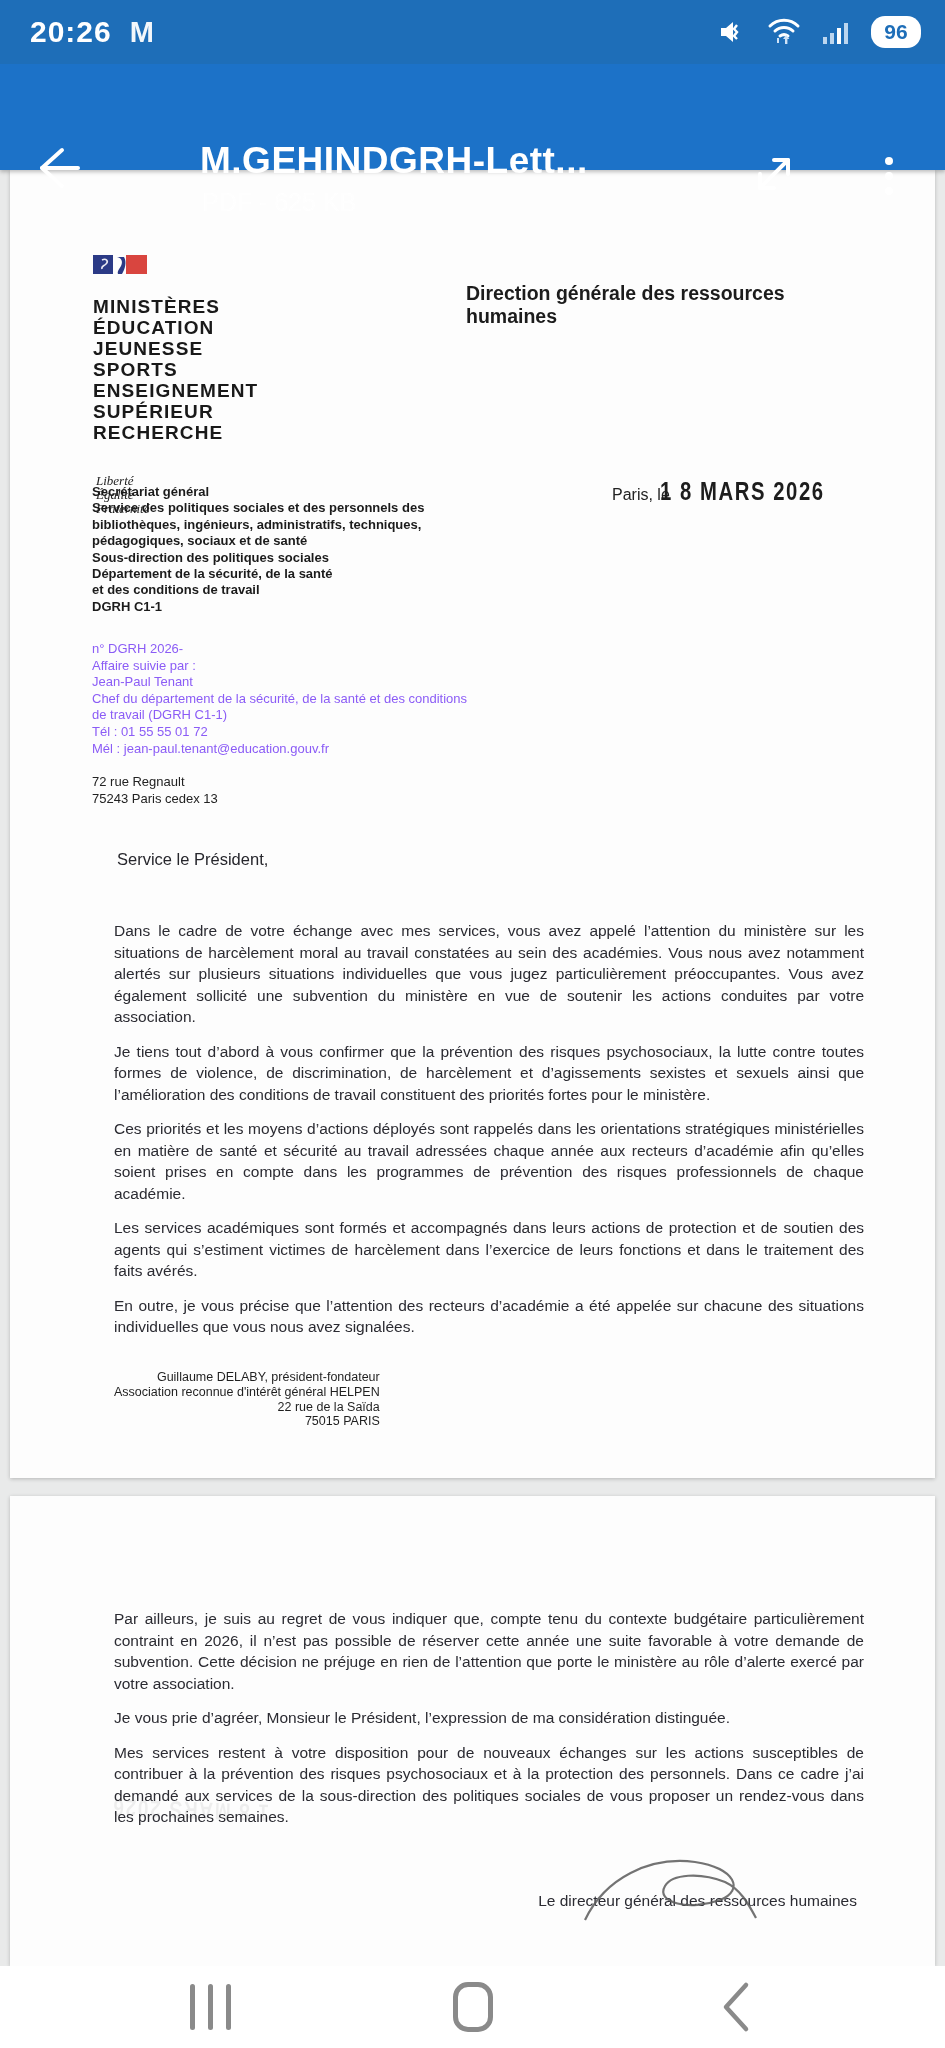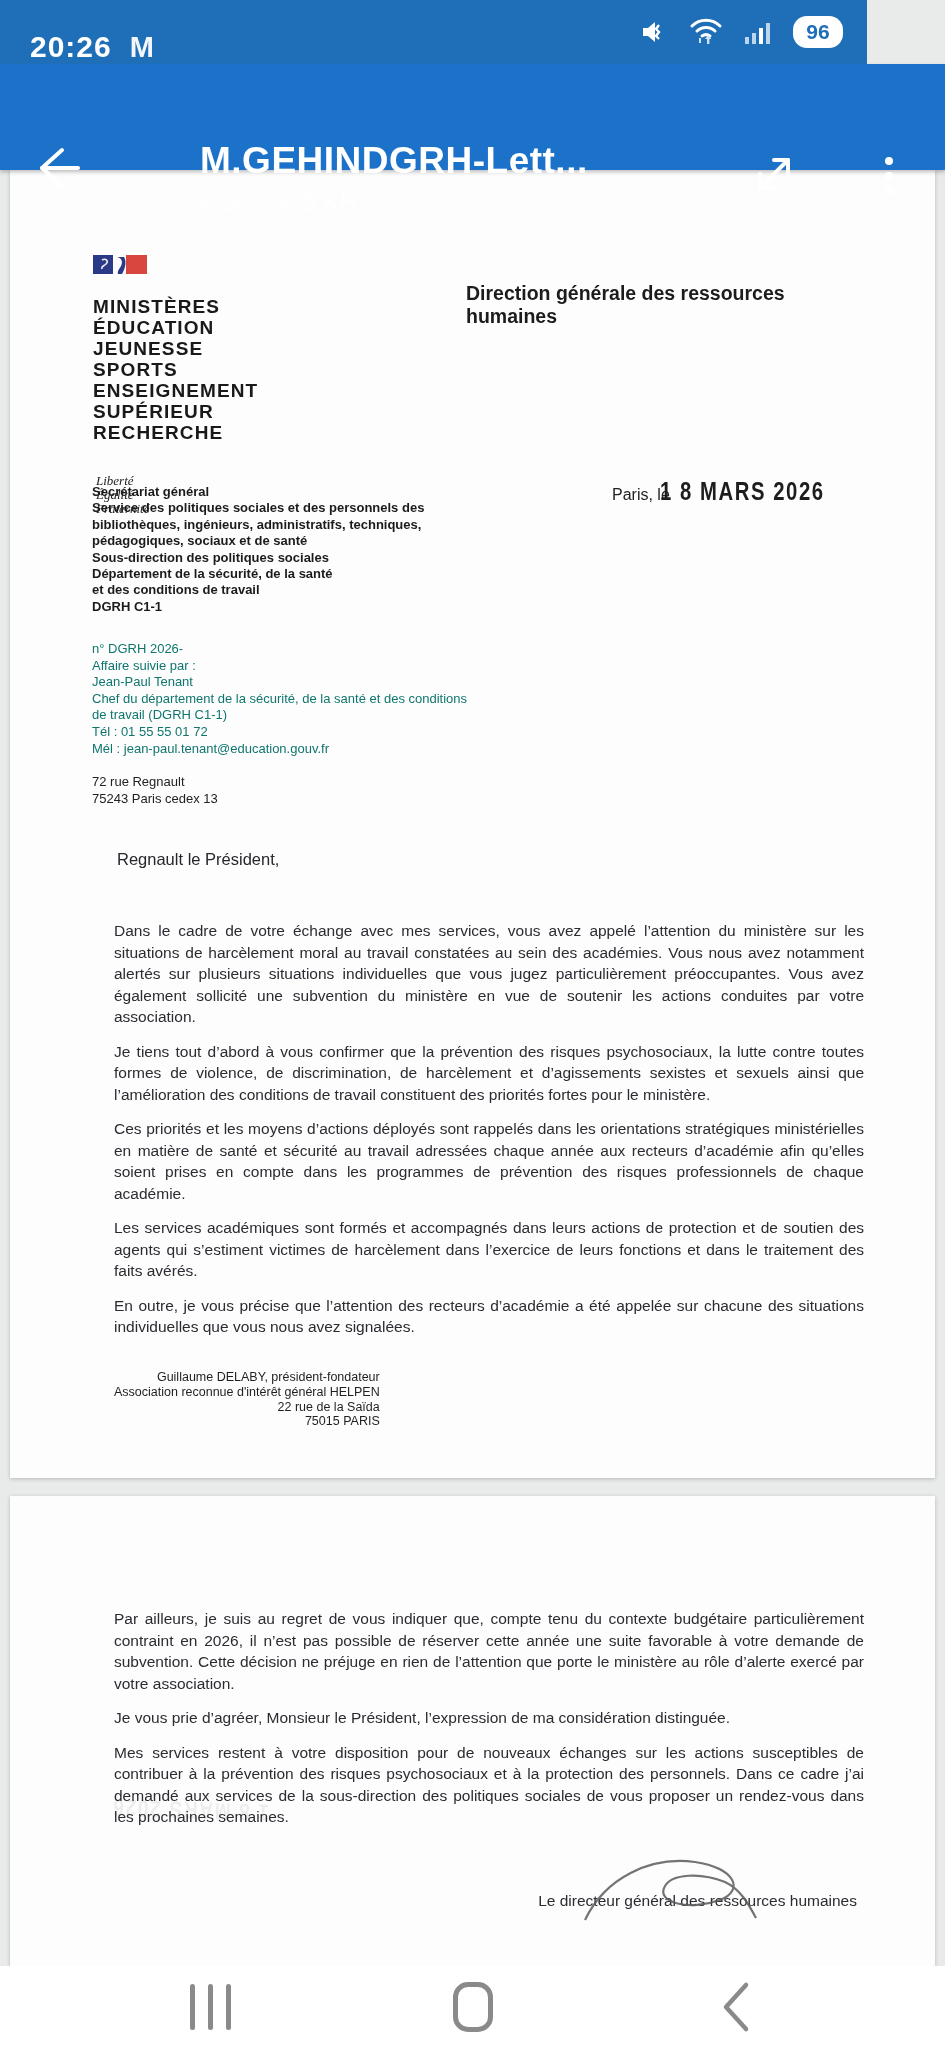--- a/index.html
+++ b/index.html
@@ -4,22 +4,22 @@
 <style>
   * { margin:0; padding:0; box-sizing:border-box; }
   html,body { width:945px; height:2048px; }
   body {
     position:relative; overflow:hidden;
     background:#e9eaea;
     font-family:"Liberation Sans", sans-serif;
   }
   
   .status-bar{
-    position:absolute; top:0; left:0; width:867px; height:64px;
-    background:#1e6eb8; color:#fff; display:flex; align-items:flex-end;
+    position:absolute; top:0; left:0; width:945px; height:64px;
+    background:#1e6eb8; color:#fff; display:flex; align-items:center;
     z-index:30;
   }
   .sb-time{ margin-left:30px; font-size:30px; font-weight:700; letter-spacing:1px; }
   .sb-gmail{ margin-left:18px; font-size:29px; font-weight:700; opacity:.95; }
   .sb-right{ position:absolute; right:24px; top:0; height:64px; display:flex; align-items:center; gap:20px; }
   .battery-pill{
     width:50px; height:32px; background:#fff; border-radius:14px;
     color:#1e6eb8; font-size:21px; font-weight:700;
     display:flex; align-items:center; justify-content:center;
   }
@@ -59,21 +59,21 @@
   .direction{ position:absolute; left:456px; top:112px; width:410px; font-size:19.5px;
               font-weight:700; color:#1c1c1c; }
   .svc-block{ position:absolute; left:82px; top:314px; font-size:13px; font-weight:700;
               line-height:16.4px; color:#1b1b1b; }
   .paris-le{ position:absolute; left:602px; top:316px; font-size:16px; color:#222; }
   .stamp{
     position:absolute; left:650px; top:306px; font-size:26px; font-weight:700;
     letter-spacing:2px; color:#1d1d1d; transform:scaleX(.78); transform-origin:left top;
     white-space:nowrap;
   }
-  .ref-block{ position:absolute; left:82px; top:471px; font-size:13px; line-height:16.6px; color:#0f766e; }
+  .ref-block{ position:absolute; left:82px; top:471px; font-size:13px; line-height:16.6px; color:#8b5cf6; }
   .addr-block{ position:absolute; left:82px; top:604px; font-size:13px; line-height:16.6px; color:#222; }
   .salutation{ position:absolute; left:107px; top:680px; font-size:16.5px; }
   .body-text{ position:absolute; left:104px; width:750px; font-size:15.5px; line-height:21.5px;
               text-align:justify; color:#2b2b32; }
   .page1 .body-text{ top:750px; }
   .page2 .body-text{ top:112px; }
   .body-text p{ margin-bottom:13px; }
   .recipient{ position:absolute; left:104px; top:1200px; font-size:12.5px; line-height:14.8px; color:#1f1f1f;text-align:right; }
   .sig-line{ position:absolute; right:78px; top:396px; font-size:15.5px; color:#2b2b32; }
   .scribble{ position:absolute; left:560px; top:352px; }
@@ -192,21 +192,21 @@
       <div>Jean-Paul Tenant</div>
       <div>Chef du département de la sécurité, de la santé et des conditions</div>
       <div>de travail (DGRH C1-1)</div>
       <div>Tél : 01 55 55 01 72</div>
       <div>Mél : jean-paul.tenant@education.gouv.fr</div>
     </div>
     <div class="addr-block">
       <div>72 rue Regnault</div>
       <div>75243 Paris cedex 13</div>
     </div>
-    <div class="salutation">Regnault le Président,</div>
+    <div class="salutation">Service le Président,</div>
     <div class="body-text">
       <p>Dans le cadre de votre échange avec mes services, vous avez appelé l’attention du ministère sur les situations de harcèlement moral au travail constatées au sein des académies. Vous nous avez notamment alertés sur plusieurs situations individuelles que vous jugez particulièrement préoccupantes. Vous avez également sollicité une subvention du ministère en vue de soutenir les actions conduites par votre association.</p>
       <p>Je tiens tout d’abord à vous confirmer que la prévention des risques psychosociaux, la lutte contre toutes formes de violence, de discrimination, de harcèlement et d’agissements sexistes et sexuels ainsi que l’amélioration des conditions de travail constituent des priorités fortes pour le ministère.</p>
       <p>Ces priorités et les moyens d’actions déployés sont rappelés dans les orientations stratégiques ministérielles en matière de santé et sécurité au travail adressées chaque année aux recteurs d’académie afin qu’elles soient prises en compte dans les programmes de prévention des risques professionnels de chaque académie.</p>
       <p>Les services académiques sont formés et accompagnés dans leurs actions de protection et de soutien des agents qui s’estiment victimes de harcèlement dans l’exercice de leurs fonctions et dans le traitement des faits avérés.</p>
       <p>En outre, je vous précise que l’attention des recteurs d’académie a été appelée sur chacune des situations individuelles que vous nous avez signalées.</p>
     </div>
     <div class="recipient">
       <div>Guillaume DELABY, président-fondateur</div>
       <div>Association reconnue d'intérêt général HELPEN</div>

